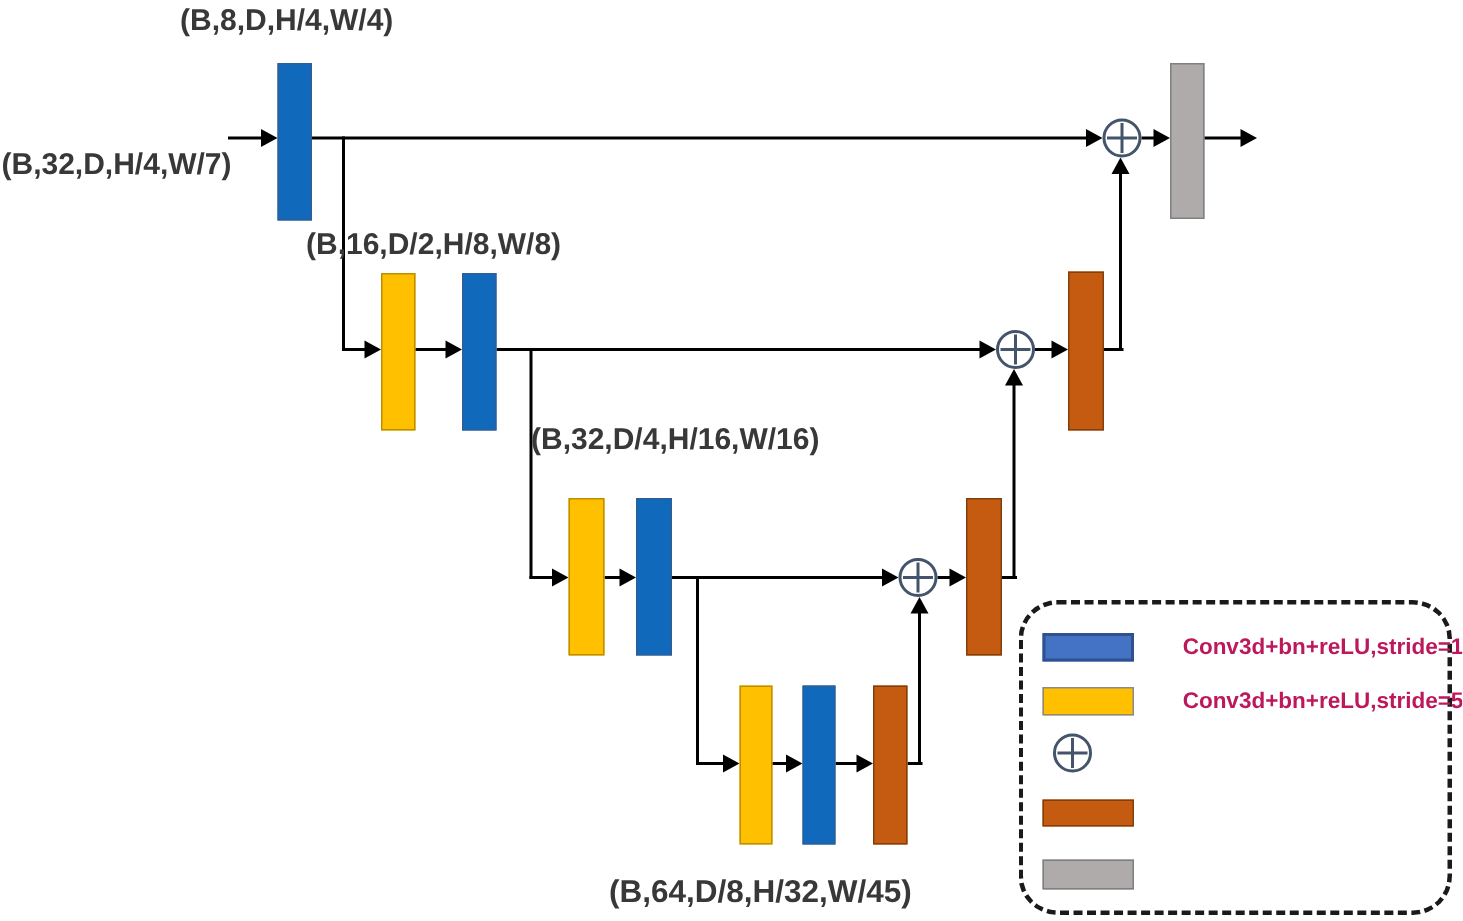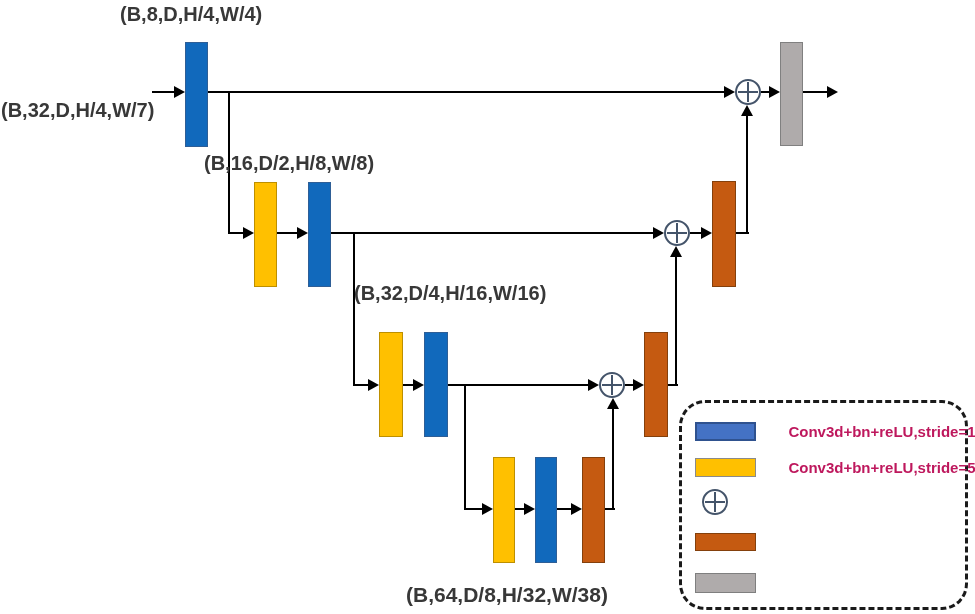--- a/index.html
+++ b/index.html
@@ -113,21 +113,21 @@
   <div class="rect orange" style="left:582px;top:457px;width:23px;height:106px;"></div>
 
   <div class="addnode" style="left:735px;top:79px;"></div>
   <div class="addnode" style="left:664px;top:220px;"></div>
   <div class="addnode" style="left:599px;top:372px;"></div>
 
   <div class="tlabel" style="left:120px;top:3px;">(B,8,D,H/4,W/4)</div>
   <div class="tlabel" style="left:1px;top:99px;">(B,32,D,H/4,W/7)</div>
   <div class="tlabel" style="left:204px;top:152px;text-align:right;">(B,16,D/2,H/8,W/8)</div>
   <div class="tlabel" style="left:354px;top:260px;margin-top:22px;">(B,32,D/4,H/16,W/16)</div>
-  <div class="tlabel big" style="left:406px;top:583px;">(B,64,D/8,H/32,W/38)</div>
+  <div class="tlabel big" style="left:406px;top:583px;">(B,64,D/8,H/32,W/45)</div>
 
   <div class="legend">
     <div class="lg-swatch lg-blue" style="top:19px;"></div>
     <div class="lg-label" style="top:19px;">Conv3d+bn+reLU,stride=1</div>
 
     <div class="lg-swatch lg-yellow" style="top:55px;"></div>
     <div class="lg-label" style="top:55px;">Conv3d+bn+reLU,stride=5</div>
 
     <div class="addnode lg-add"></div>
 

